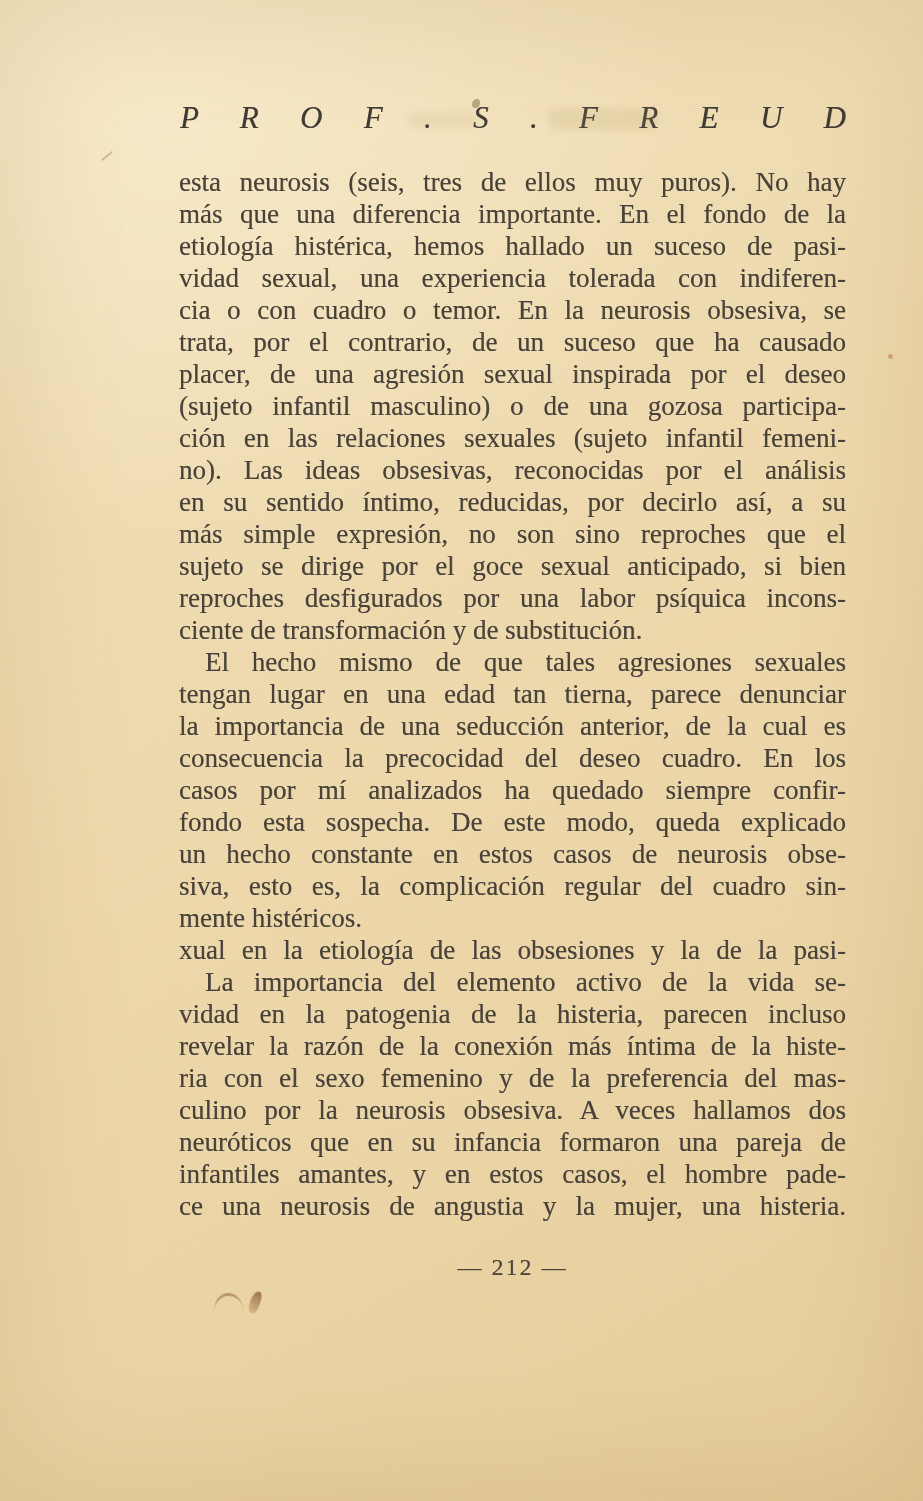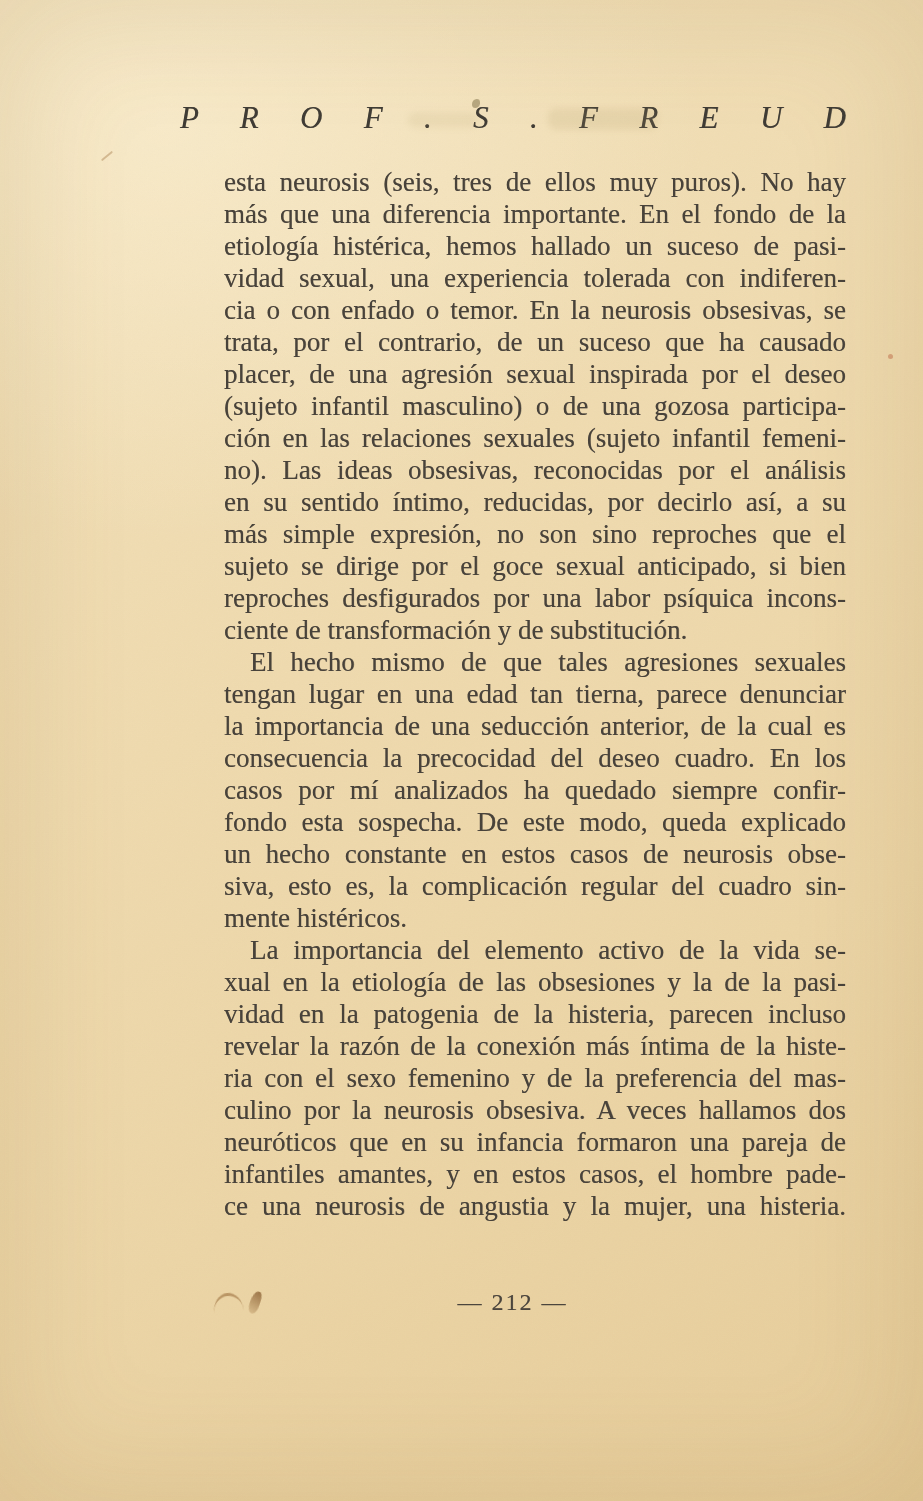--- a/index.html
+++ b/index.html
@@ -41,34 +41,32 @@
     font-size: 27px;
     line-height: 32px;
     color: #474139;
     text-shadow: 0.3px 0 0 rgba(71,65,57,0.5);
   }
   .line {
     text-align: justify;
     text-align-last: justify;
     white-space: nowrap;
     overflow: visible;
-    margin-left: 45px;
   }
   .line.no-justify { text-align-last: left; }
   .line.indent { text-indent: 26px; }
   .page-number {
     position: absolute;
     left: 179px; top: 1254px;
     width: 667px;
     text-align: center;
     font-size: 24px;
     letter-spacing: 2px;
     color: #4a443c;
     text-shadow: 0.3px 0 0 rgba(74,68,60,0.5);
-    margin-top: 35px;
   }
   
   .ink-speck {
     position: absolute;
     left: 472px; top: 99px;
     width: 8px; height: 9px;
     border-radius: 60% 40% 55% 45%;
     background: #86764e;
     opacity: 0.55;
     filter: blur(0.6px);
@@ -128,42 +126,42 @@
   <div class="ink-speck"></div>
   <div class="ghost-smudge ghost-1"></div>
   <div class="ghost-smudge ghost-2"></div>
   <div class="scratch"></div>
 
   <div class="text-block">
       <div class="line">esta neurosis (seis, tres de ellos muy puros). No hay</div>
       <div class="line">más que una diferencia importante. En el fondo de la</div>
       <div class="line">etiología histérica, hemos hallado un suceso de pasi-</div>
       <div class="line">vidad sexual, una experiencia tolerada con indiferen-</div>
-      <div class="line">cia o con enfado o temor. En la neurosis obsesivas, se</div>
+      <div class="line">cia o con cuadro o temor. En la neurosis obsesiva, se</div>
       <div class="line">trata, por el contrario, de un suceso que ha causado</div>
       <div class="line">placer, de una agresión sexual inspirada por el deseo</div>
       <div class="line">(sujeto infantil masculino) o de una gozosa participa-</div>
       <div class="line">ción en las relaciones sexuales (sujeto infantil femeni-</div>
       <div class="line">no). Las ideas obsesivas, reconocidas por el análisis</div>
       <div class="line">en su sentido íntimo, reducidas, por decirlo así, a su</div>
       <div class="line">más simple expresión, no son sino reproches que el</div>
       <div class="line">sujeto se dirige por el goce sexual anticipado, si bien</div>
       <div class="line">reproches desfigurados por una labor psíquica incons-</div>
       <div class="line no-justify">ciente de transformación y de substitución.</div>
       <div class="line indent">El hecho mismo de que tales agresiones sexuales</div>
       <div class="line">tengan lugar en una edad tan tierna, parece denunciar</div>
       <div class="line">la importancia de una seducción anterior, de la cual es</div>
       <div class="line">consecuencia la precocidad del deseo cuadro. En los</div>
       <div class="line">casos por mí analizados ha quedado siempre confir-</div>
       <div class="line">fondo esta sospecha. De este modo, queda explicado</div>
       <div class="line">un hecho constante en estos casos de neurosis obse-</div>
       <div class="line">siva, esto es, la complicación regular del cuadro sin-</div>
       <div class="line no-justify">mente histéricos.</div>
+      <div class="line">xual en la etiología de las obsesiones y la de la pasi-</div>
       <div class="line indent">La importancia del elemento activo de la vida se-</div>
-      <div class="line">xual en la etiología de las obsesiones y la de la pasi-</div>
       <div class="line">vidad en la patogenia de la histeria, parecen incluso</div>
       <div class="line">revelar la razón de la conexión más íntima de la histe-</div>
       <div class="line">ria con el sexo femenino y de la preferencia del mas-</div>
       <div class="line">culino por la neurosis obsesiva. A veces hallamos dos</div>
       <div class="line">neuróticos que en su infancia formaron una pareja de</div>
       <div class="line">infantiles amantes, y en estos casos, el hombre pade-</div>
       <div class="line">ce una neurosis de angustia y la mujer, una histeria.</div>
     </div>
 
   <div class="page-number">— 212 —</div>

